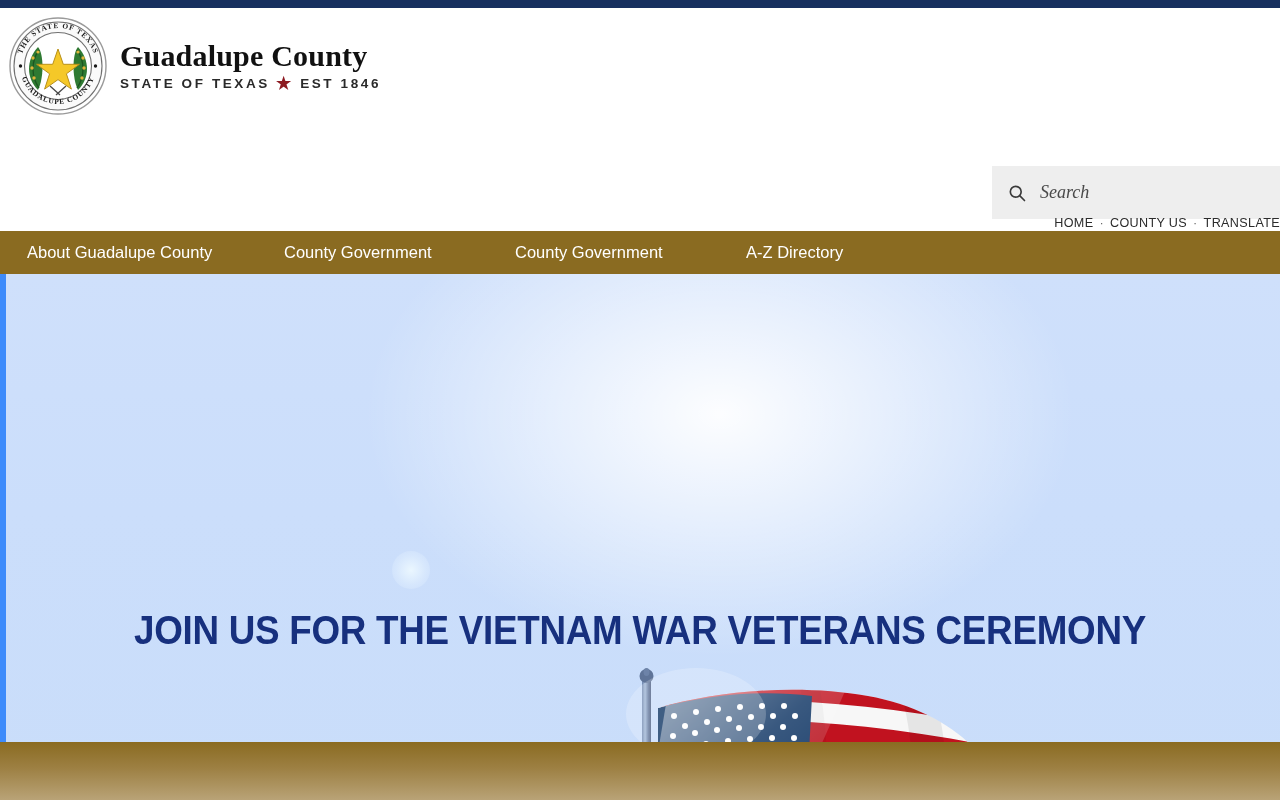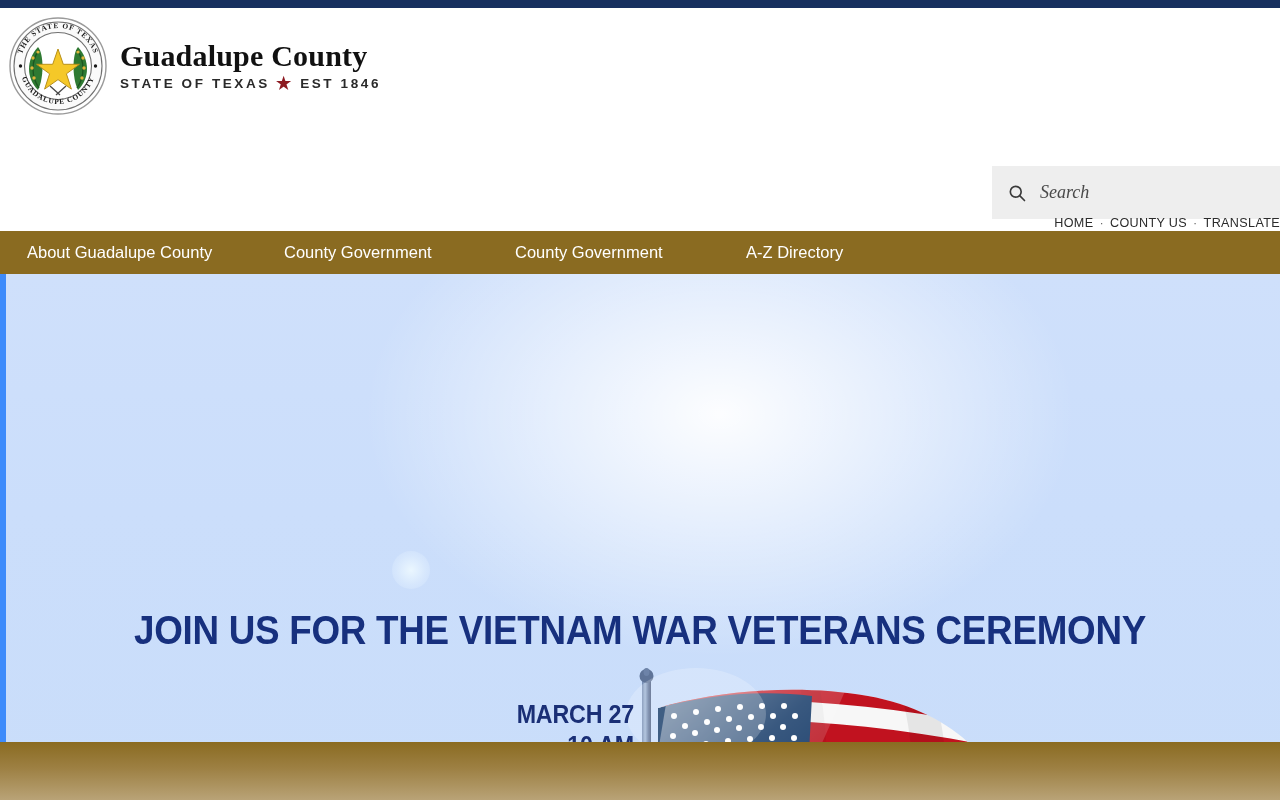--- a/index.html
+++ b/index.html
@@ -323,22 +323,17 @@
 
           <path d="M70 20 L250 20 L170 200 L40 200 Z" fill="url(#sunRay)" opacity="0.55"></path>
         </g>
 
         <ellipse cx="96" cy="54" rx="70" ry="46" fill="#ffffff" opacity="0.22"></ellipse>
       </svg>
     </div>
 
     <h1 class="hero-headline">JOIN US FOR THE VIETNAM WAR VETERANS CEREMONY</h1>
 
-    <div class="hero-details">
-      <div class="detail-line">MARCH 27</div>
-      <div class="detail-line">10 AM</div>
-
-    </div>
   </section>
 
   <div class="footer"></div>
 
 </div>
 
 </body></html>

